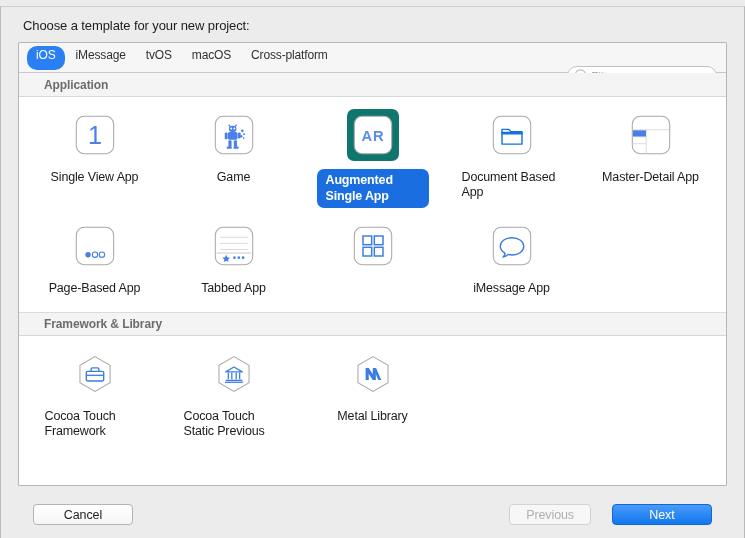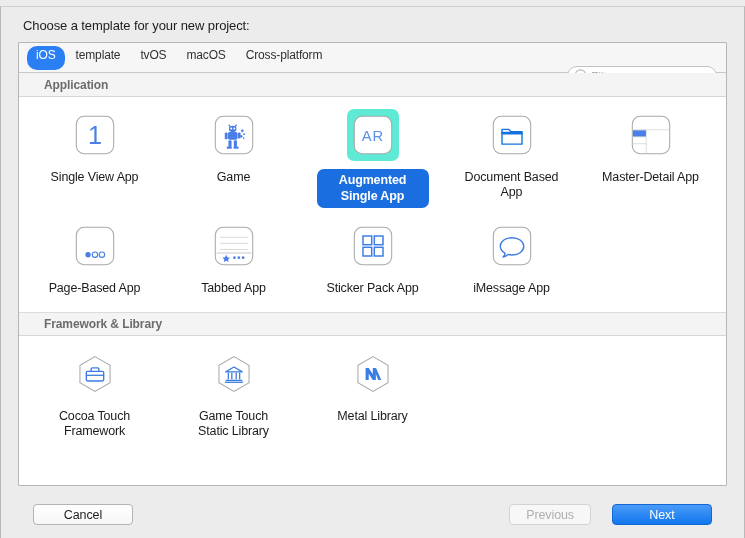--- a/index.html
+++ b/index.html
@@ -119,25 +119,25 @@
   }
   .icon-box {
     width: 52px; height: 52px;
     display: flex;
     align-items: center;
     justify-content: center;
     border-radius: 7px;
     margin-bottom: 8px;
     padding: 6px;
   }
-  .cell.selected .icon-box { background: #5eead4; }
+  .cell.selected .icon-box { background: #0f766e; font-weight: bold; }
   .cell-label {
     font-size: 12.5px;
     color: #1b1b1b;
-    text-align: center;
+    text-align: left;
     line-height: 15px;
     max-width: 112px;
     padding: 1px 6px 2px;
     border-radius: 5px;
     letter-spacing: -0.15px;
   }
   .cell.selected .cell-label {
     background: #1a6ee0;
     color: #ffffff;
     font-weight: bold;
@@ -191,21 +191,21 @@
 
 <div class="window">
 
   <div class="prompt">Choose a template for your new project:</div>
 
   <div class="browser">
 
     <div class="toolbar">
       <div class="tabs">
         <div class="tab active">iOS</div>
-        <div class="tab">template</div>
+        <div class="tab">iMessage</div>
         <div class="tab">tvOS</div>
         <div class="tab">macOS</div>
         <div class="tab">Cross-platform</div>
       </div>
 
       <div class="filter-wrap">
         <span class="filter-icon">
           <svg width="13" height="13" viewBox="0 0 13 13">
             <circle cx="6.5" cy="6.5" r="5.6" fill="none" stroke="#b9b9b9" stroke-width="1.1"></circle>
             <line x1="3.4" y1="4.6" x2="9.6" y2="4.6" stroke="#b9b9b9" stroke-width="1.1"></line>
@@ -332,21 +332,20 @@
             <svg width="46" height="46" viewBox="0 0 46 46">
               <rect x="1.5" y="1.5" width="43" height="43" rx="9" ry="9" fill="#ffffff" stroke="#a9a9a9" stroke-width="1.2"></rect>
               <g fill="none" stroke="#3b7de2" stroke-width="1.7">
                 <rect x="11.5" y="11.5" width="10" height="10"></rect>
                 <rect x="24.5" y="11.5" width="10" height="10"></rect>
                 <rect x="11.5" y="24.5" width="10" height="10"></rect>
                 <rect x="24.5" y="24.5" width="10" height="10"></rect>
               </g>
             </svg>
           </div>
-          <div class="cell-label">Sticker Pack App</div>
         </div>
 
         <div class="cell">
           <div class="icon-box">
             <svg width="46" height="46" viewBox="0 0 46 46">
               <rect x="1.5" y="1.5" width="43" height="43" rx="9" ry="9" fill="#ffffff" stroke="#a9a9a9" stroke-width="1.2"></rect>
               <path d="M23 13.5 c8 0 13.5 4.4 13.5 9.9 0 5.5 -5.5 9.9 -13.5 9.9 -1.6 0 -3.2 -0.2 -4.6 -0.6 -1.5 1.5 -3.6 2.6 -5.6 3 1.3 -1.4 2.1 -2.9 2.3 -4.3 -3.4 -1.9 -5.6 -4.8 -5.6 -8 0 -5.5 5.5 -9.9 13.5 -9.9 z" fill="none" stroke="#3b7de2" stroke-width="1.6" stroke-linejoin="round"></path>
             </svg>
           </div>
           <div class="cell-label">iMessage App</div>
@@ -380,21 +379,21 @@
               <g stroke="#3b7de2" stroke-width="1.5">
                 <line x1="16.5" y1="21.5" x2="16.5" y2="29"></line>
                 <line x1="20.5" y1="21.5" x2="20.5" y2="29"></line>
                 <line x1="25.5" y1="21.5" x2="25.5" y2="29"></line>
                 <line x1="29.5" y1="21.5" x2="29.5" y2="29"></line>
                 <line x1="13.5" y1="30.3" x2="32.5" y2="30.3"></line>
                 <line x1="12.5" y1="32.5" x2="33.5" y2="32.5"></line>
               </g>
             </svg>
           </div>
-          <div class="cell-label">Game Touch Static Library</div>
+          <div class="cell-label">Cocoa Touch Static Previous</div>
         </div>
 
         <div class="cell">
           <div class="icon-box">
             <svg width="46" height="46" viewBox="0 0 46 46">
               <polygon points="23,3 40.3,13 40.3,33 23,43 5.7,33 5.7,13" fill="none" stroke="#a9a9a9" stroke-width="1.2"></polygon>
               <path d="M14.5 30 V16 h3.6 l4.6 7.4 V16 h3.6 v14 h-3.6 l-4.6 -7.4 V30 z" fill="#3b7de2"></path>
               <path d="M26.5 16 l6 14 h-3.4 l-4.4 -10.4 z" fill="#3b7de2"></path>
             </svg>
           </div>

